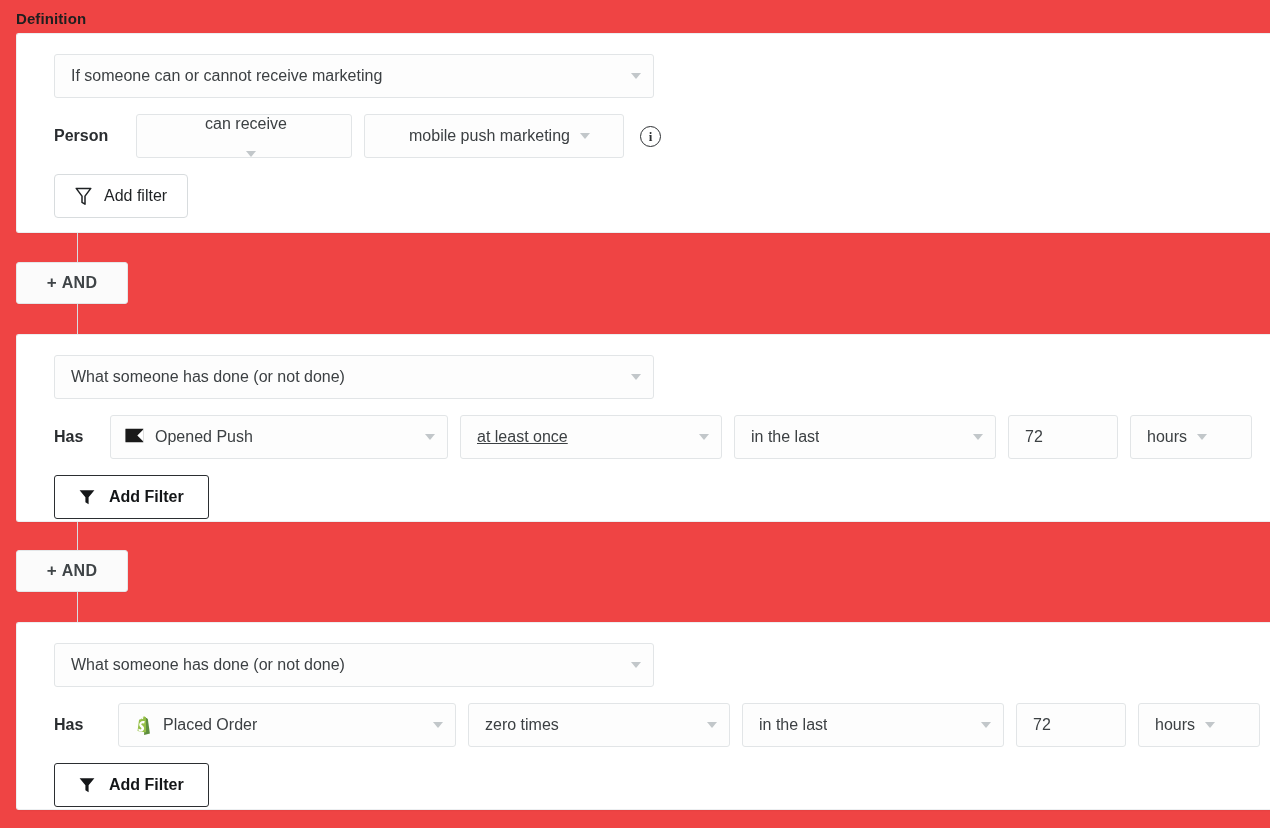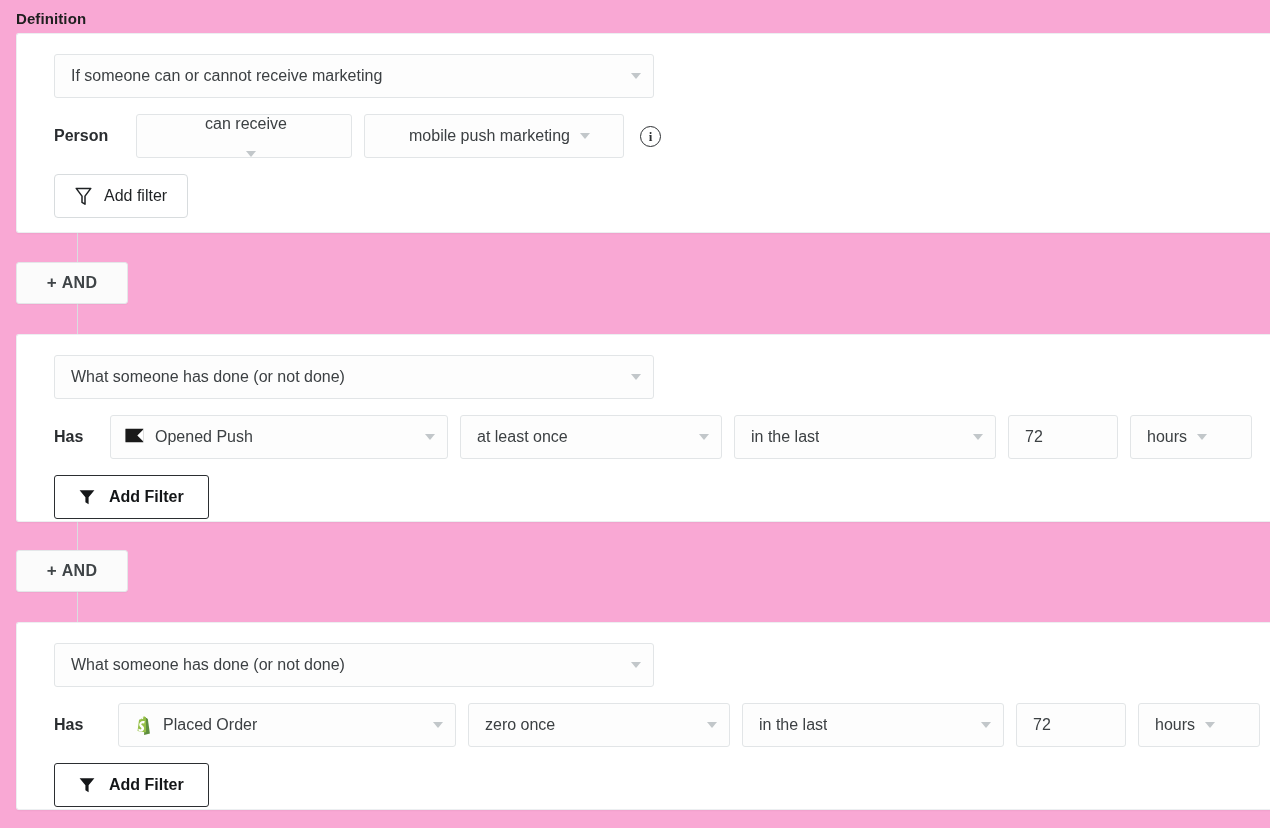--- a/index.html
+++ b/index.html
@@ -16,21 +16,21 @@
     color: #1f1f1f;
     overflow: hidden;
     position: relative;
     background: #fdfdfd;
   }
 
   .page {
     position: relative;
     width: 1270px;
     height: 828px;
-    background: #f9a8d4;
+    background: #ef4444;
   }
 
   
   .section-title {
     position: absolute;
     left: 16px;
     top: 10px;
     font-size: 15px;
     font-weight: 700;
     color: #1f1f1f;
@@ -300,21 +300,21 @@
                 <path d="M18.3 1.5 L12.3 7.5 L18.3 13.5 Z" fill="#ffffff"></path>
               </svg>
             </span>
             <span class="sel-text">Opened Push</span>
           </span>
           <span class="caret"></span>
         </div>
 
         <span class="gap"></span>
 
-        <div class="select spread" style="width:262px;">
+        <div class="select spread" style="width:262px;text-decoration:underline;">
           <span class="sel-text">at least once</span>
           <span class="caret"></span>
         </div>
 
         <span class="gap"></span>
 
         <div class="select spread" style="width:262px;">
           <span class="sel-text">in the last</span>
           <span class="caret"></span>
         </div>
@@ -372,21 +372,21 @@
               </svg>
             </span>
             <span class="sel-text">Placed Order</span>
           </span>
           <span class="caret"></span>
         </div>
 
         <span class="gap"></span>
 
         <div class="select spread" style="width:262px;">
-          <span class="sel-text">zero once</span>
+          <span class="sel-text">zero times</span>
           <span class="caret"></span>
         </div>
 
         <span class="gap"></span>
 
         <div class="select spread" style="width:262px;">
           <span class="sel-text">in the last</span>
           <span class="caret"></span>
         </div>
 

